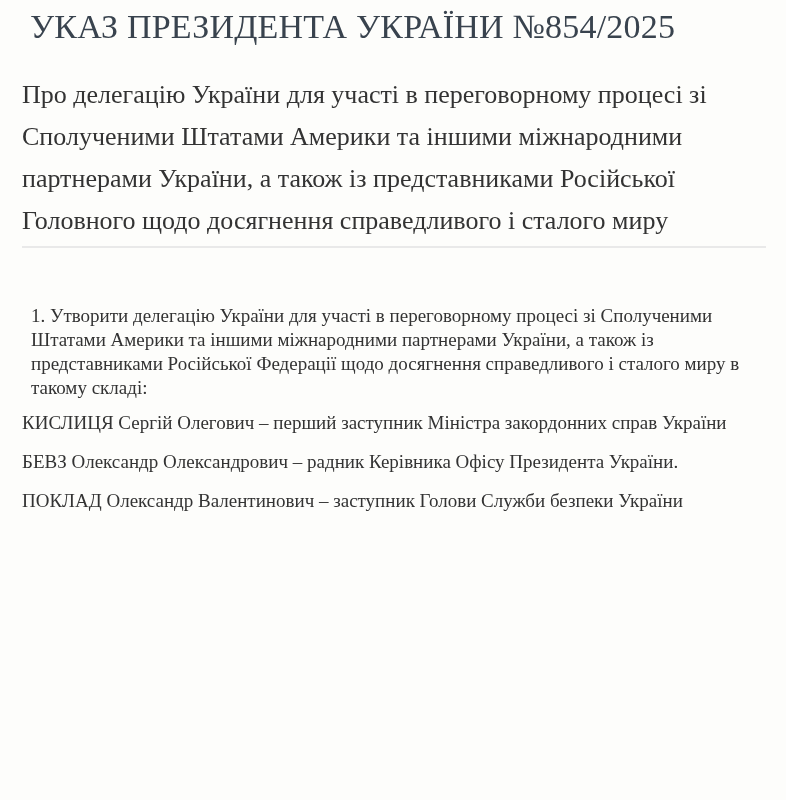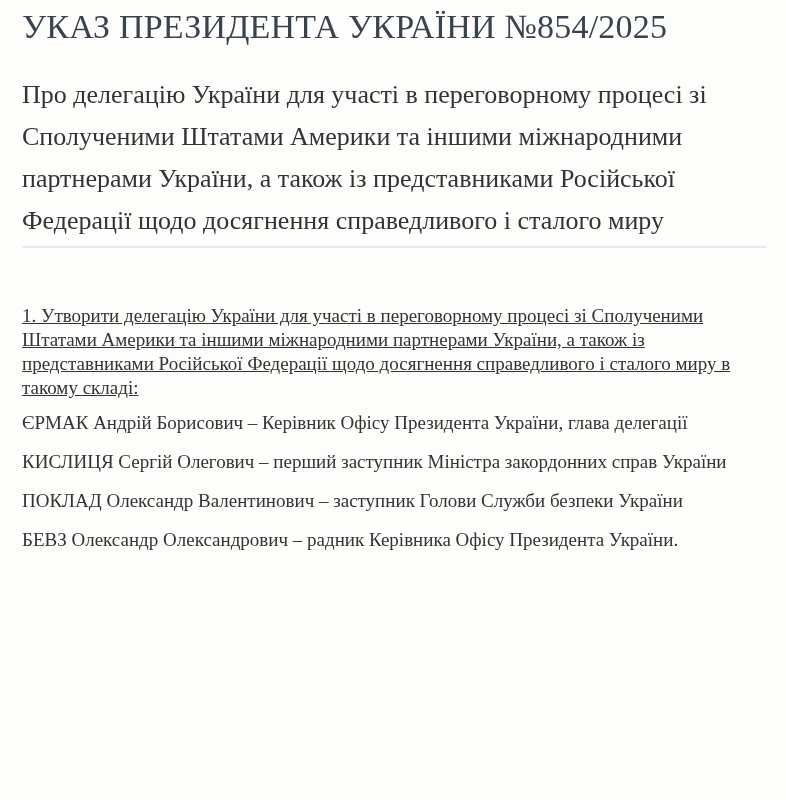--- a/index.html
+++ b/index.html
@@ -25,21 +25,21 @@
   }
   .decree-title {
     font-family: "Liberation Serif", "DejaVu Serif", serif;
     font-weight: 400;
     font-size: 34px;
     line-height: 42px;
     color: var(--title-text);
     white-space: nowrap;
     letter-spacing: 0.2px;
     font-variant-numeric: oldstyle-nums;
-    margin: 0 0 26px 0;
+    margin: 0 0 26px 8px;
   }
   .decree-subtitle {
     font-family: "Liberation Serif", "DejaVu Serif", serif;
     font-weight: 400;
     font-size: 26px;
     line-height: 42px;
     color: var(--body-text);
     white-space: pre-line;
     margin: 0 0 4px 0;
   }
@@ -47,45 +47,43 @@
     border: none;
     border-top: 2px solid var(--divider);
     height: 0;
     width: 100%;
     margin: 0 0 56px 0;
   }
   .intro-paragraph {
     font-size: 19px;
     line-height: 24px;
     white-space: pre-line;
-    margin: 0 0 10px 0;
-    text-decoration: underline;
+    margin: 0 0 10px 9px;
   }
   .member-paragraph {
     font-size: 19px;
     line-height: 25px;
     white-space: pre-line;
     margin: 0 0 14px 0;
   }
 </style>
 </head>
 <body>
 
 <main class="document">
   <h1 class="decree-title">УКАЗ ПРЕЗИДЕНТА УКРАЇНИ №854/2025</h1>
 
   <h2 class="decree-subtitle">Про делегацію України для участі в переговорному процесі зі
 Сполученими Штатами Америки та іншими міжнародними
 партнерами України, а також із представниками Російської
-Федерації щодо досягнення справедливого і сталого миру</h2>
+Головного щодо досягнення справедливого і сталого миру</h2>
 
   <hr class="divider">
 
   <p class="intro-paragraph">1. Утворити делегацію України для участі в переговорному процесі зі Сполученими
 Штатами Америки та іншими міжнародними партнерами України, а також із
 представниками Російської Федерації щодо досягнення справедливого і сталого миру в
 такому складі:</p>
 
-  <p class="member-paragraph">ЄРМАК Андрій Борисович – Керівник Офісу Президента України, глава делегації</p>
   <p class="member-paragraph">КИСЛИЦЯ Сергій Олегович – перший заступник Міністра закордонних справ України</p>
+  <p class="member-paragraph">БЕВЗ Олександр Олександрович – радник Керівника Офісу Президента України.</p>
   <p class="member-paragraph">ПОКЛАД Олександр Валентинович – заступник Голови Служби безпеки України</p>
-  <p class="member-paragraph">БЕВЗ Олександр Олександрович – радник Керівника Офісу Президента України.</p>
 </main>
 
 </body></html>

